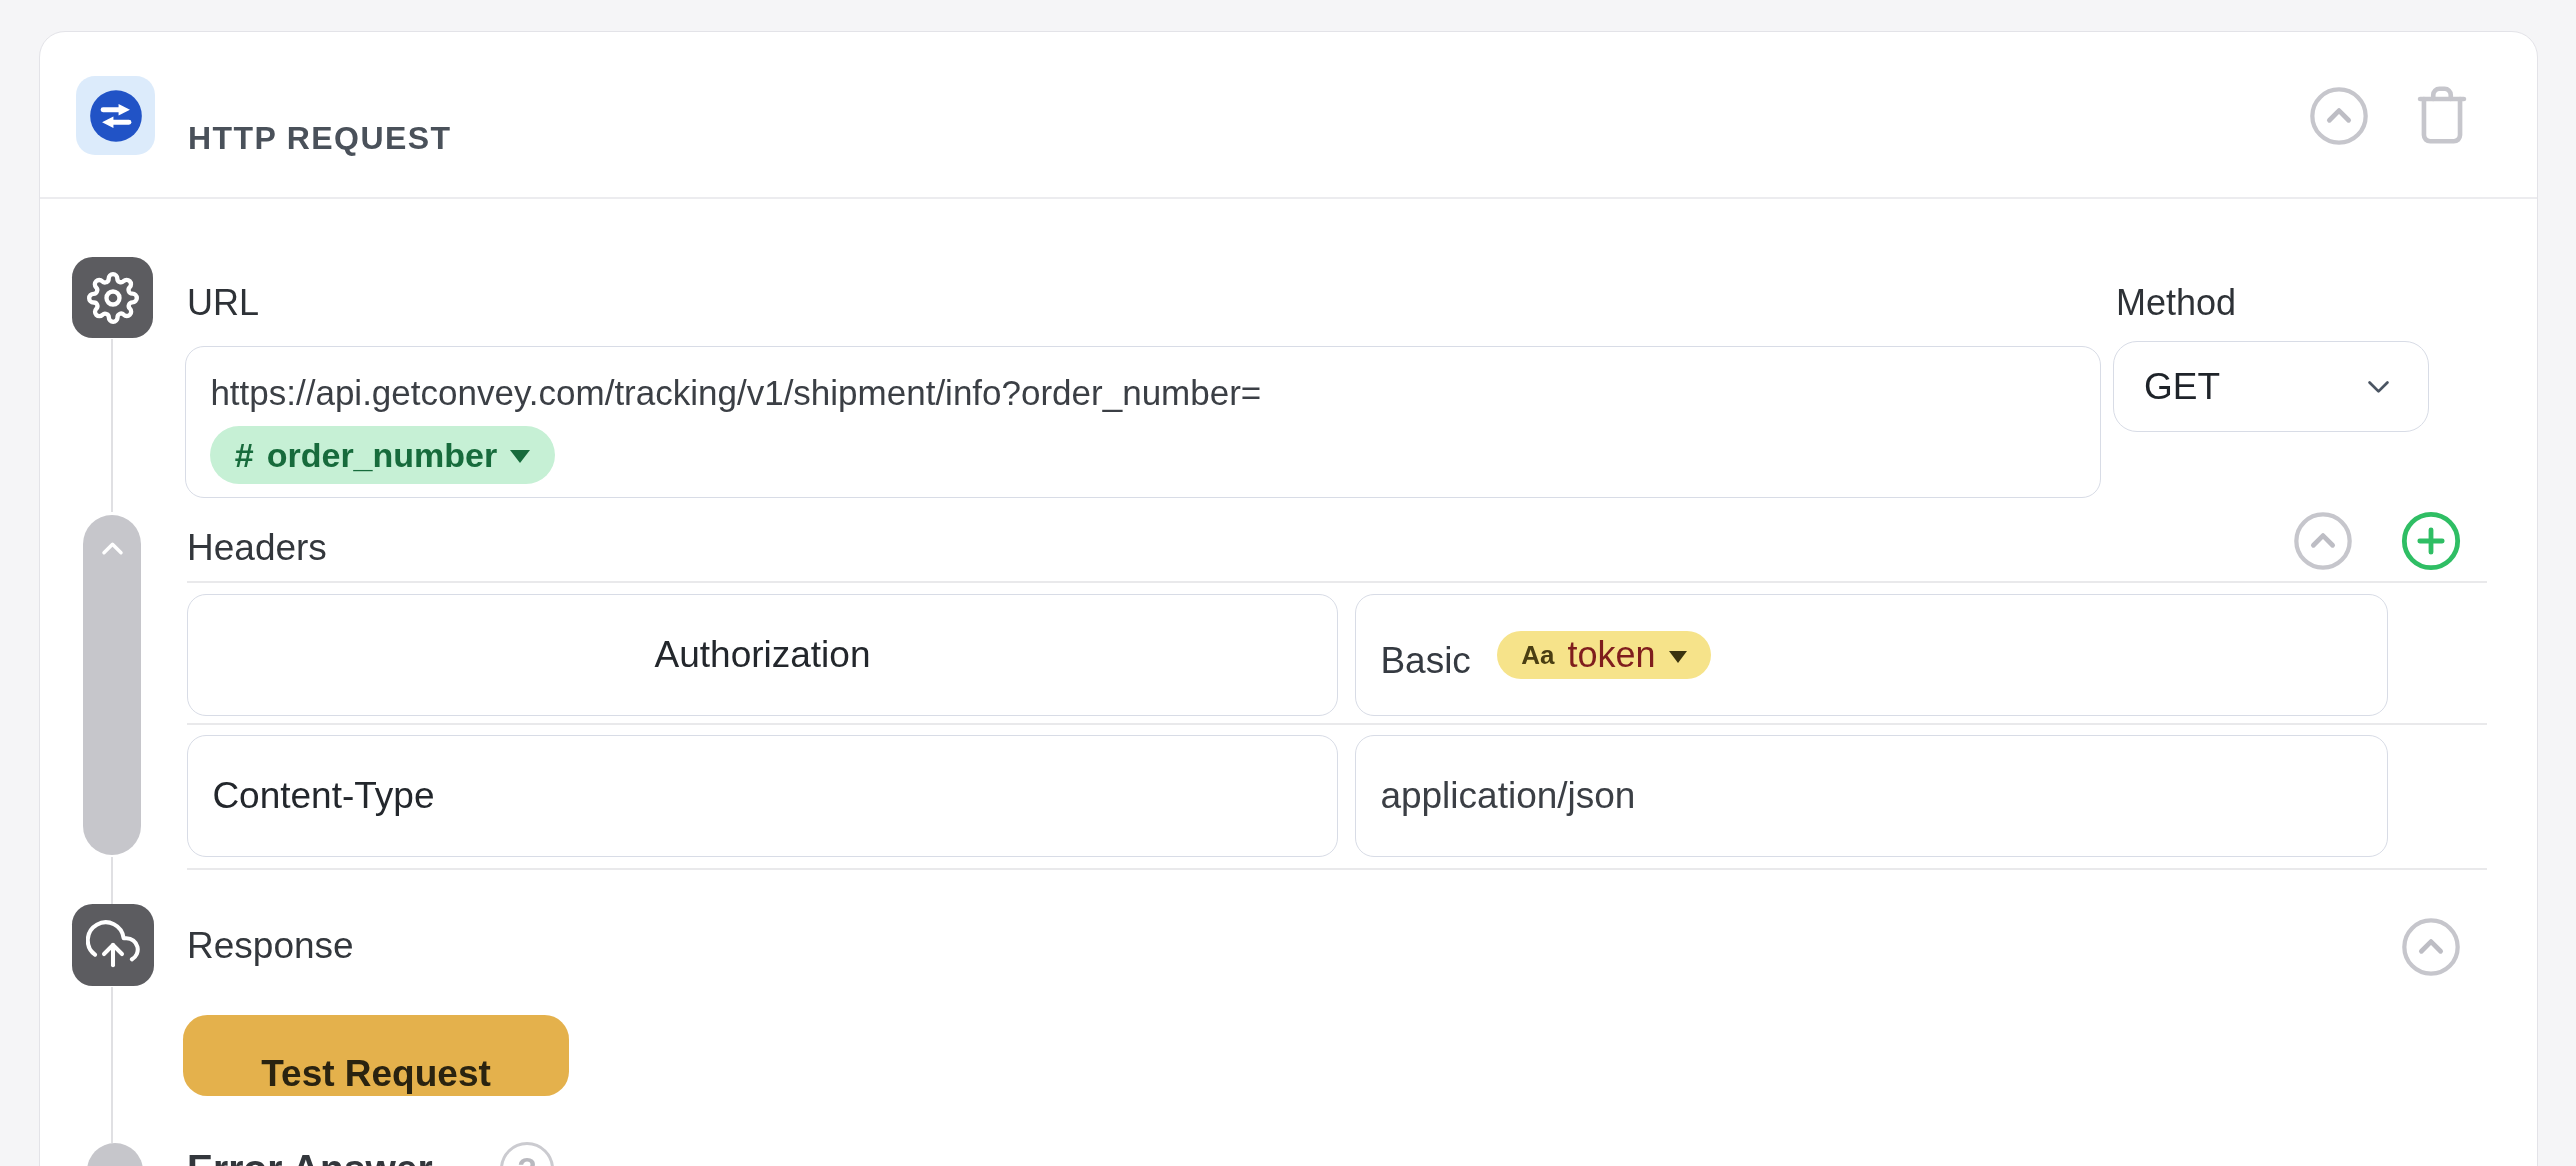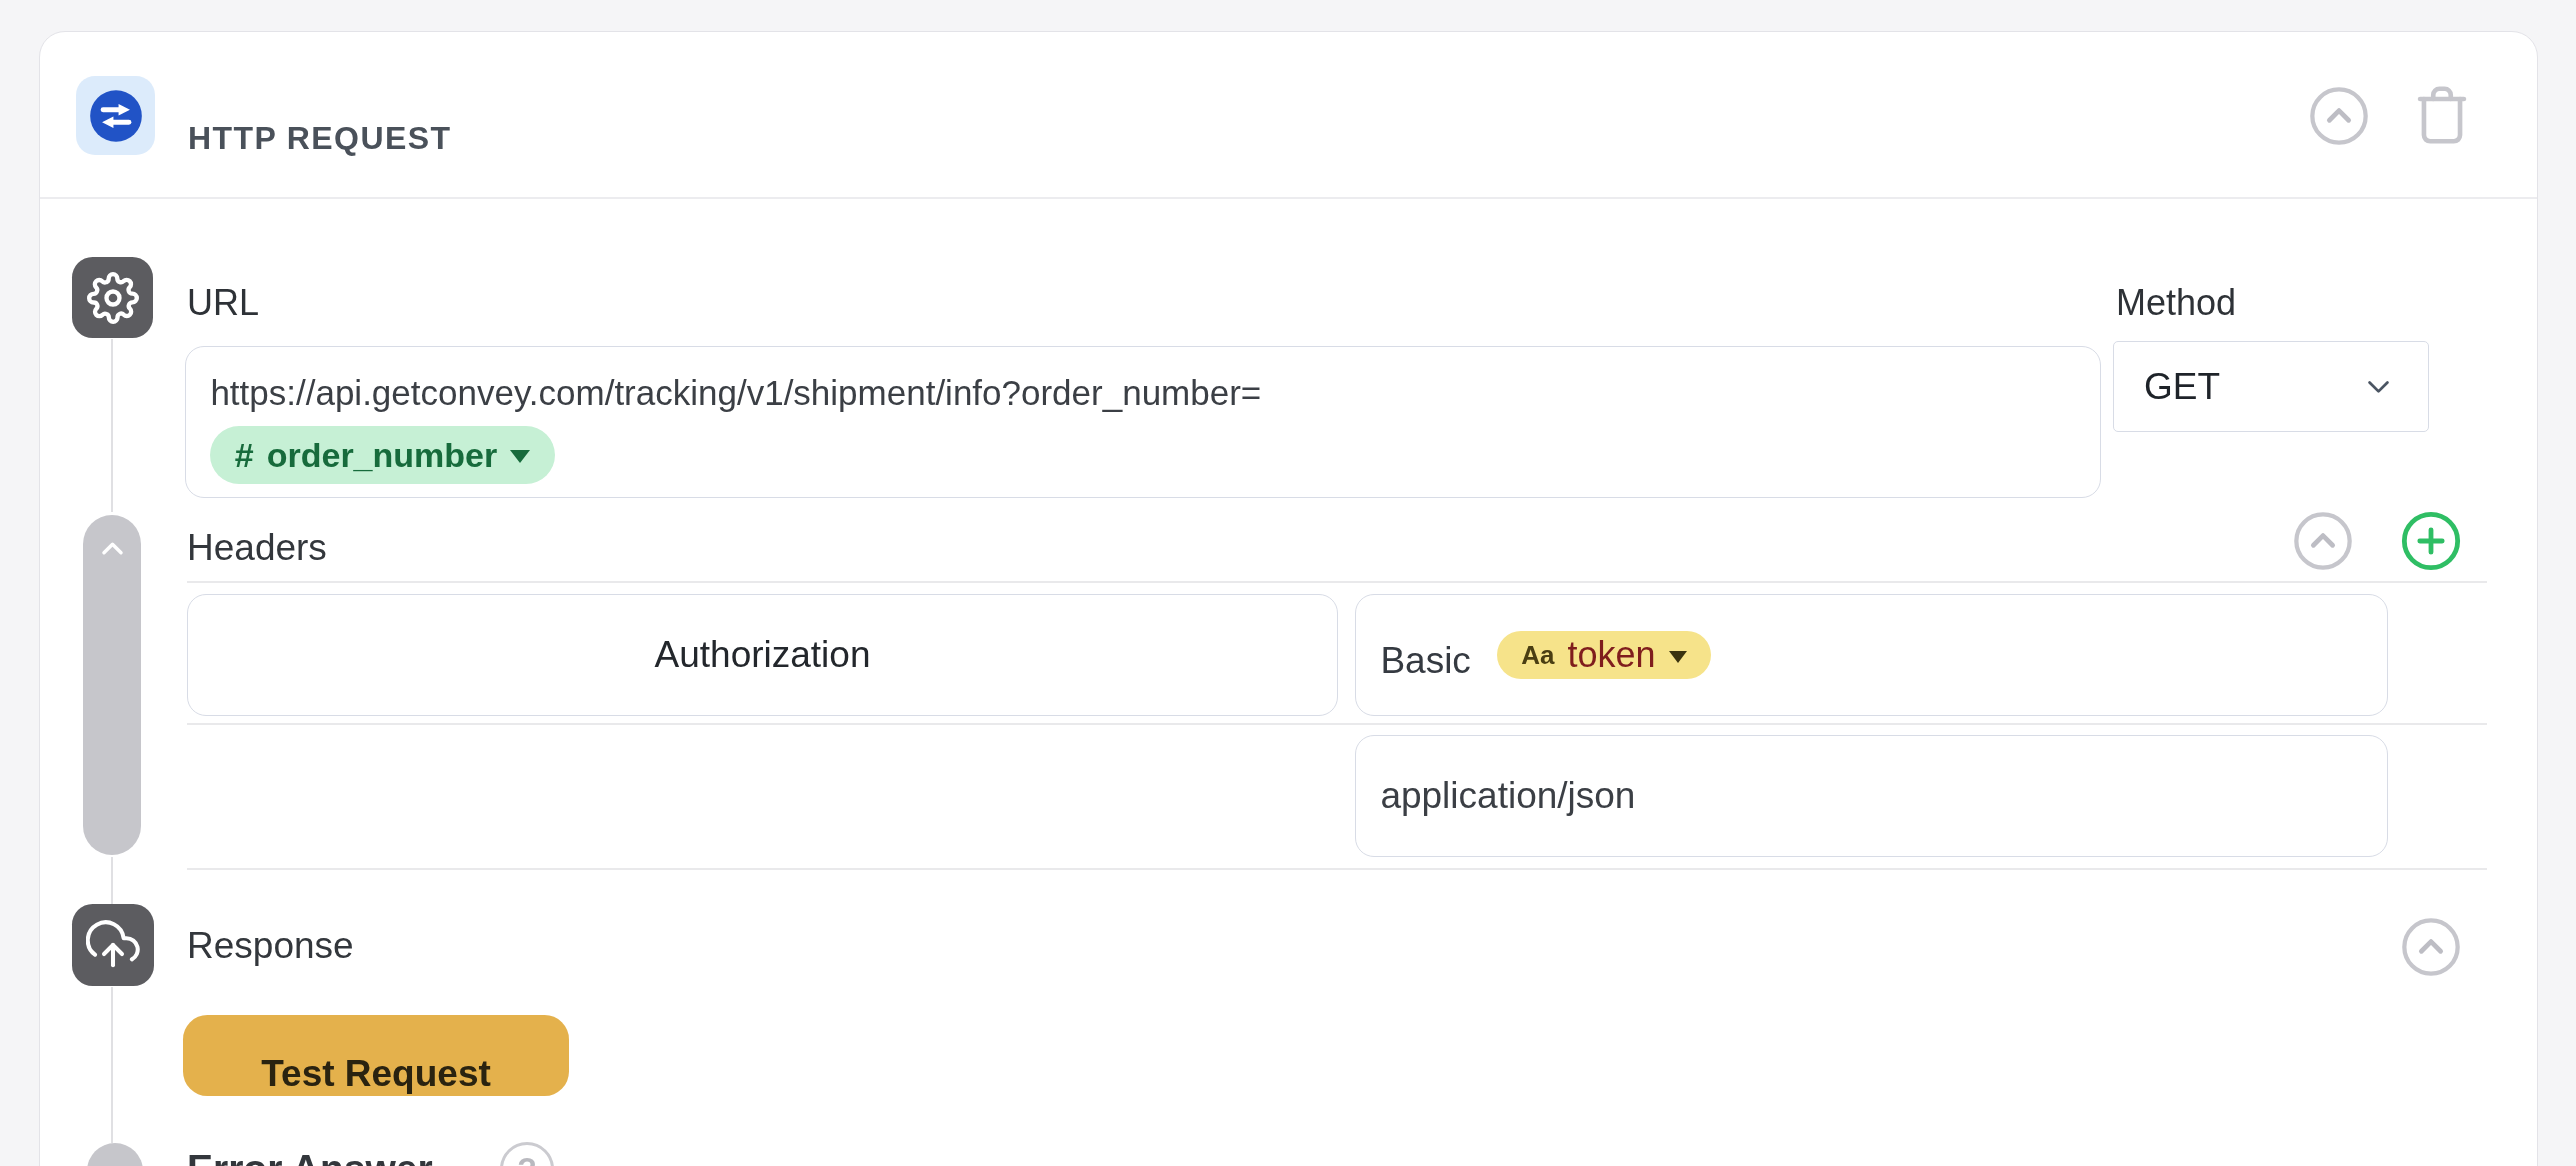--- a/index.html
+++ b/index.html
@@ -45,21 +45,21 @@
     position:absolute; left:24.4px; top:79px; height:58px; border-radius:29px;
     background:#c6f0d5; color:#176b3c; display:inline-flex; align-items:center;
     padding:0 24.4px; font-size:34px; font-weight:700; gap:13px; cursor:pointer;
   }
   .caret-down{
     width:0; height:0; border-left:10.3px solid transparent; border-right:10.3px solid transparent;
     border-top:13px solid #176b3c; margin-top:3.7px;
   }
   .select{
     position:absolute; left:2073px; top:309px; width:316px; height:91px;
-    border:1.9px solid #d8dce6; border-radius:5px; background:#fff; box-sizing:border-box;
+    border:1.9px solid #d8dce6; border-radius:24px; background:#fff; box-sizing:border-box;
     display:flex; align-items:center; justify-content:space-between; padding:0 30px;
     cursor:pointer;
   }
   .select .val{font-size:37px; color:#1e2329;}
   .pill-vertical{
     position:absolute; left:43px; top:483px; width:58px; height:340px;
     background:#c6c6cb; border-radius:29px; cursor:pointer;
   }
   .pill-vertical.bottom{left:47px; top:1111px; width:56px; height:141px; border-radius:28px;}
   .connector{position:absolute; left:71px; width:1.9px; background:#e0e0e3;}
@@ -186,20 +186,23 @@
       <span style="color:#353a41;margin-top:11px;">Basic</span>
       <span class="token-pill">
         <span class="aa">Aa</span>
         <span class="tok">token</span>
         <span class="caret-down"></span>
       </span>
     </div>
 
     <div class="hr" style="left:147px; top:691px; width:2300px; background:#e9e9eb;"></div>
 
+    <div class="field" style="left:147px; top:703px; width:1151px;">
+      <span>Content-Type</span>
+    </div>
     <div class="field" style="left:1315px; top:703px; width:1033px;">
       <span style="color:#3b3f45;">application/json</span>
     </div>
 
     <div class="hr" style="left:147px; top:836px; width:2300px; background:#e9e9eb;"></div>
 
     <div class="badge gray" style="left:32px; top:872px; width:82px; height:82px;">
       <svg width="54" height="54" viewBox="0 0 24 24">
         <g stroke="#ffffff" stroke-width="1.8" fill="none" stroke-linecap="round" stroke-linejoin="round">
           <path d="M20.39 18.39A5 5 0 0 0 18 9h-1.26A8 8 0 1 0 4 16.3"></path>

